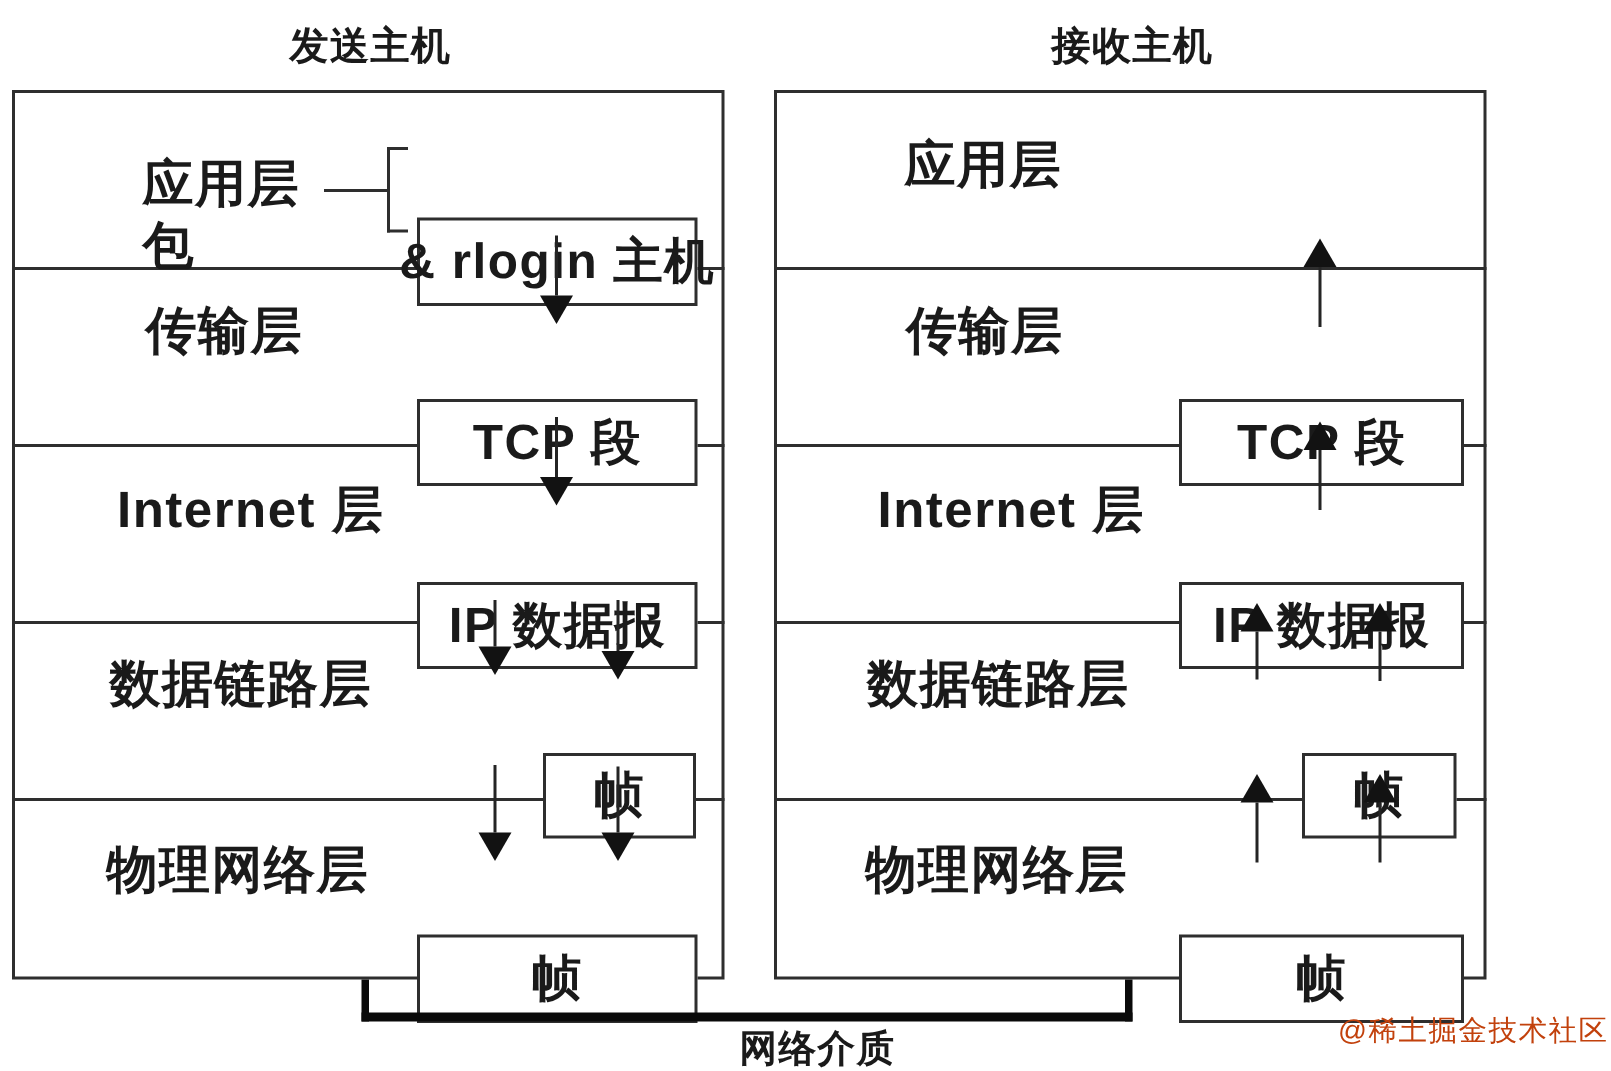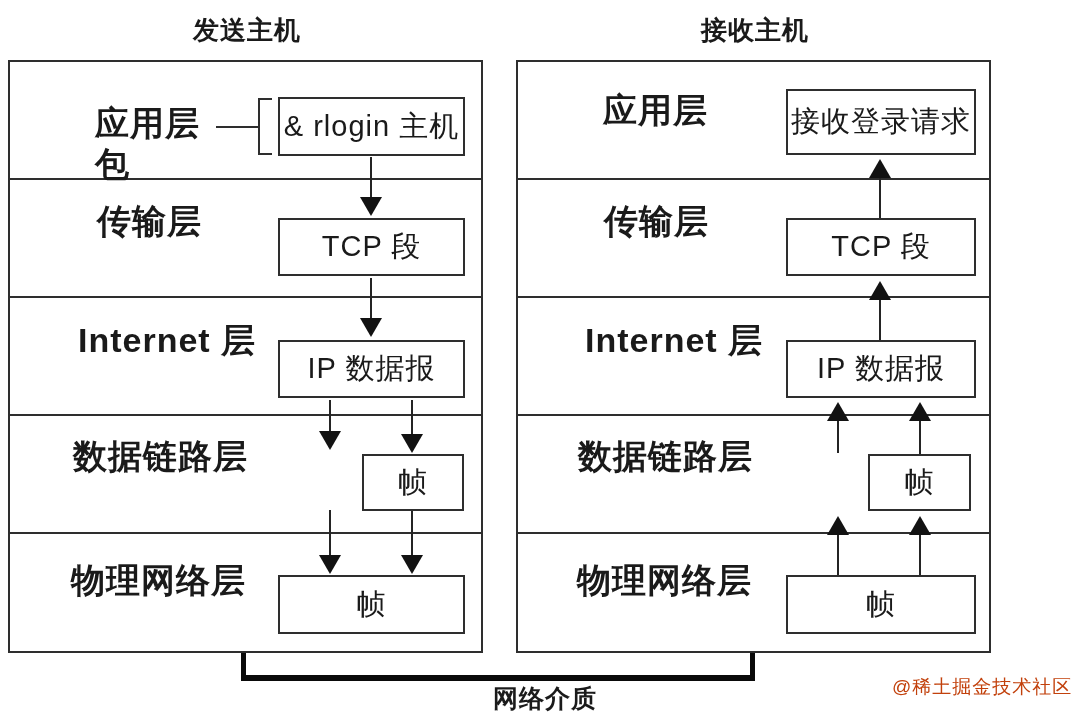--- a/index.html
+++ b/index.html
@@ -7,21 +7,21 @@
     position:relative;width:1074px;height:714px;background:#ffffff;overflow:hidden;
     font-family:"Liberation Sans","DejaVu Sans",sans-serif;color:#1a1a1a;
   }
   .host-title{position:absolute;font-size:26px;font-weight:bold;letter-spacing:1px;white-space:nowrap;}
   .panel{position:absolute;width:475px;height:593px;border:2px solid #2e2e2e;box-sizing:border-box;background:#fff;}
   .divider{position:absolute;width:475px;height:2px;background:#2e2e2e;}
   .layer-label{position:absolute;font-size:34px;font-weight:bold;line-height:1.2;white-space:pre-line;letter-spacing:1px;}
   .node-box{
     position:absolute;border:2px solid #2e2e2e;box-sizing:border-box;background:#fff;
     display:flex;align-items:center;justify-content:center;
-    font-size:29px;font-weight:normal;white-space:nowrap;letter-spacing:1px;
+    font-size:33px;font-weight:bold;white-space:nowrap;letter-spacing:1px;margin-top:48px;
   }
   .dash{position:absolute;height:2px;background:#2e2e2e;}
   .open-bracket{position:absolute;border:2px solid #2e2e2e;border-right:none;box-sizing:border-box;background:transparent;}
   .arrow{position:absolute;width:22px;}
   .arrow .shaft{position:absolute;left:10px;width:2px;background:#242424;}
   .arrow.down .shaft{top:0;bottom:19px;}
   .arrow.down .tip{position:absolute;left:0;bottom:0;width:0;height:0;
     border-left:11px solid transparent;border-right:11px solid transparent;border-top:19px solid #121212;}
   .arrow.up .shaft{top:19px;bottom:0;}
   .arrow.up .tip{position:absolute;left:0;top:0;width:0;height:0;
@@ -67,21 +67,20 @@
 
   <div class="dash" style="left:216px;top:126px;width:42px;"></div>
   <div class="open-bracket" style="left:258px;top:98px;width:14px;height:57px;"></div>
 
   <div class="node-box" style="left:278px;top:97px;width:187px;height:59px;">&amp; rlogin 主机</div>
   <div class="node-box" style="left:278px;top:218px;width:187px;height:58px;">TCP 段</div>
   <div class="node-box" style="left:278px;top:340px;width:187px;height:58px;">IP 数据报</div>
   <div class="node-box" style="left:362px;top:454px;width:102px;height:57px;">帧</div>
   <div class="node-box" style="left:278px;top:575px;width:187px;height:59px;">帧</div>
 
-  <div class="node-box" style="left:786px;top:89px;width:190px;height:66px;">接收登录请求</div>
   <div class="node-box" style="left:786px;top:218px;width:190px;height:58px;">TCP 段</div>
   <div class="node-box" style="left:786px;top:340px;width:190px;height:58px;">IP 数据报</div>
   <div class="node-box" style="left:868px;top:454px;width:103px;height:57px;">帧</div>
   <div class="node-box" style="left:786px;top:575px;width:190px;height:59px;">帧</div>
 
   <div class="arrow down" style="left:360px;top:157px;height:59px;">
       <div class="shaft"></div>
       <div class="tip"></div>
     </div>
   <div class="arrow down" style="left:360px;top:278px;height:59px;">

